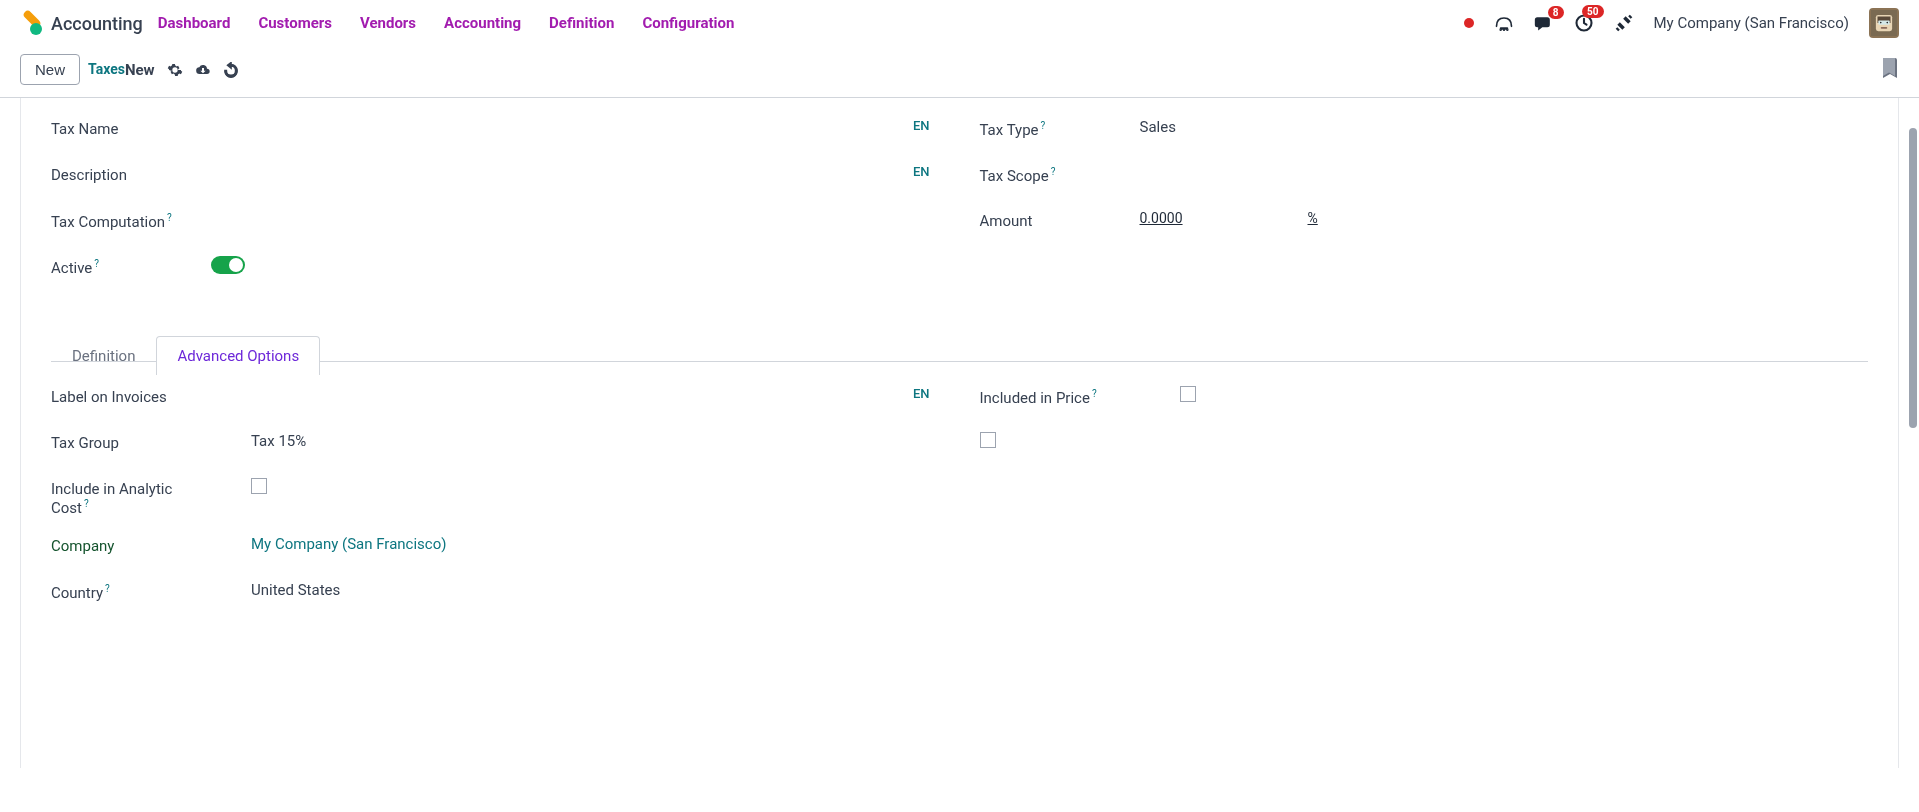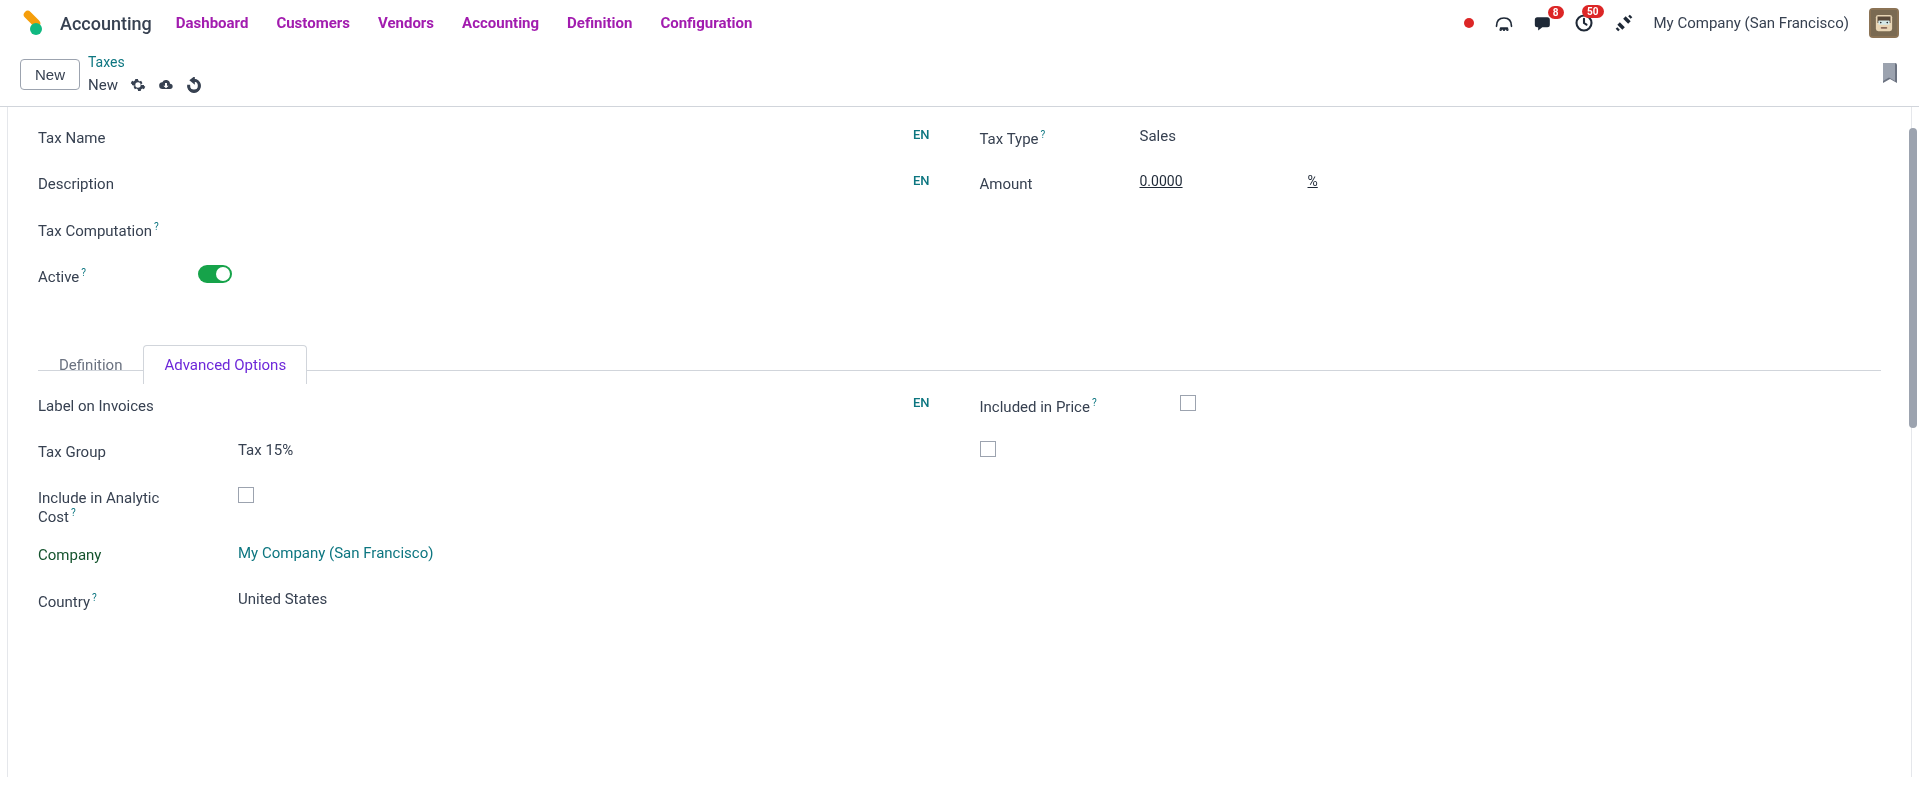--- a/index.html
+++ b/index.html
@@ -1,39 +1,39 @@
 <!DOCTYPE html>
 <html><head>
 <meta charset="utf-8">
 <style>
 * { box-sizing: border-box; margin: 0; padding: 0; }
 body { font-family: -apple-system, BlinkMacSystemFont, "Segoe UI", Roboto, sans-serif; font-size: 14px; color: #1f2937; background: #fff; }
-.topbar { display: flex; align-items: center; padding: 8px 20px 12px 20px; gap: 24px; }
+.topbar { display: flex; align-items: center; padding: 8px 20px 12px 20px; gap: 15px; }
 .logo { width: 24px; height: 24px; position: relative; margin-right: -8px; }
 .logo::before { content: ""; position: absolute; width: 20px; height: 8px; background: #f59e0b; border-radius: 4px; transform: rotate(45deg); top: 4px; left: 2px; }
 .logo::after { content: ""; position: absolute; width: 12px; height: 12px; background: #10b981; border-radius: 50%; bottom: 0; right: 2px; }
 .app-title { font-size: 18px; font-weight: 500; color: #374151; }
 .nav { display: flex; gap: 28px; }
 .nav a { color: #a21caf; text-decoration: none; font-size: 15px; cursor: pointer; font-weight: bold; }
 .topbar-right { margin-left: auto; display: flex; align-items: center; gap: 20px; }
 .icon-btn { position: relative; cursor: pointer; display: flex; align-items: center; }
 .badge { position: absolute; top: -8px; right: -10px; background: #dc2626; color: #fff; border-radius: 10px; font-size: 10px; font-weight: bold; padding: 1px 5px; min-width: 16px; text-align: center; }
 .red-dot { width: 10px; height: 10px; background: #dc2626; border-radius: 50%; }
 .company-name { font-size: 15px; color: #374151; cursor: pointer; }
 .avatar { width: 30px; height: 30px; border-radius: 4px; background: #8b7355; display: flex; align-items: center; justify-content: center; overflow: hidden; cursor: pointer; }
 .avatar svg { width: 26px; height: 26px; }
 .breadcrumb-row { display: flex; align-items: center; padding: 4px 20px 12px 20px; gap: 8px; }
 .new-btn { border: 1px solid #9ca3af; background: #fff; padding: 6px 14px; border-radius: 4px; font-size: 15px; color: #374151; cursor: pointer; }
-.bc-col { display: flex; flex-direction: column; gap: 6px; }
+.bc-col { display: flex; flex-direction: row; gap: 0; font-weight: bold; }
 .bc-link { color: #0d7680; font-size: 14px; text-decoration: none; cursor: pointer; }
 .bc-current { display: flex; align-items: center; gap: 12px; font-size: 15px; color: #374151; }
 .bc-current .icon-btn svg { width: 16px; height: 16px; }
 .bookmark { margin-left: auto; cursor: pointer; }
 .form-area { border-top: 1px solid #d1d5db; padding: 0; }
-.form-sheet { background: #fff; margin: 0 7px; border-left: 1px solid #e5e7eb; border-right: 1px solid #e5e7eb; padding: 20px 30px 30px 30px; min-height: 670px; }
+.form-sheet { background: #fff; margin: 0 20px; border-left: 1px solid #e5e7eb; border-right: 1px solid #e5e7eb; padding: 20px 30px 30px 30px; min-height: 670px; }
 .row2 { display: flex; gap: 40px; }
 .col { flex: 1; }
 .field { display: flex; align-items: flex-start; margin-bottom: 18px; min-height: 28px; }
 .field-label { width: 160px; font-size: 15px; color: #374151; position: relative; padding-top: 2px; }
 .field-label.muted { color: #14532d; }
 .help { color: #0d7680; font-size: 10px; vertical-align: super; margin-left: 2px; cursor: pointer; }
 .field-val { flex: 1; font-size: 15px; color: #374151; display: flex; align-items: center; gap: 8px; }
 .lang-badge { color: #0d7680; font-size: 13px; font-weight: 500; margin-left: auto; margin-right: 10px; cursor: pointer; }
 .field-input-area { flex: 1; display: flex; align-items: center; }
 .toggle { width: 34px; height: 18px; background: #16a34a; border-radius: 10px; position: relative; cursor: pointer; }
@@ -171,20 +171,26 @@
         </div>
       </div>
       <div class="col">
         <div class="field">
           <div class="field-label">
             <span>Tax Type</span><span class="help">?</span>
           </div>
           <div class="field-val">Sales</div>
         </div>
         <div class="field">
+          <div class="field-label">
+            <span>Tax Scope</span><span class="help">?</span>
+          </div>
+          <div class="field-val"></div>
+        </div>
+        <div class="field">
           <div class="field-label">Amount</div>
           <div class="amount-row">
             <span class="amount-val">0.0000</span>
             <span class="pct">%</span>
           </div>
         </div>
       </div>
     </div>
 
     <div class="tabs">

